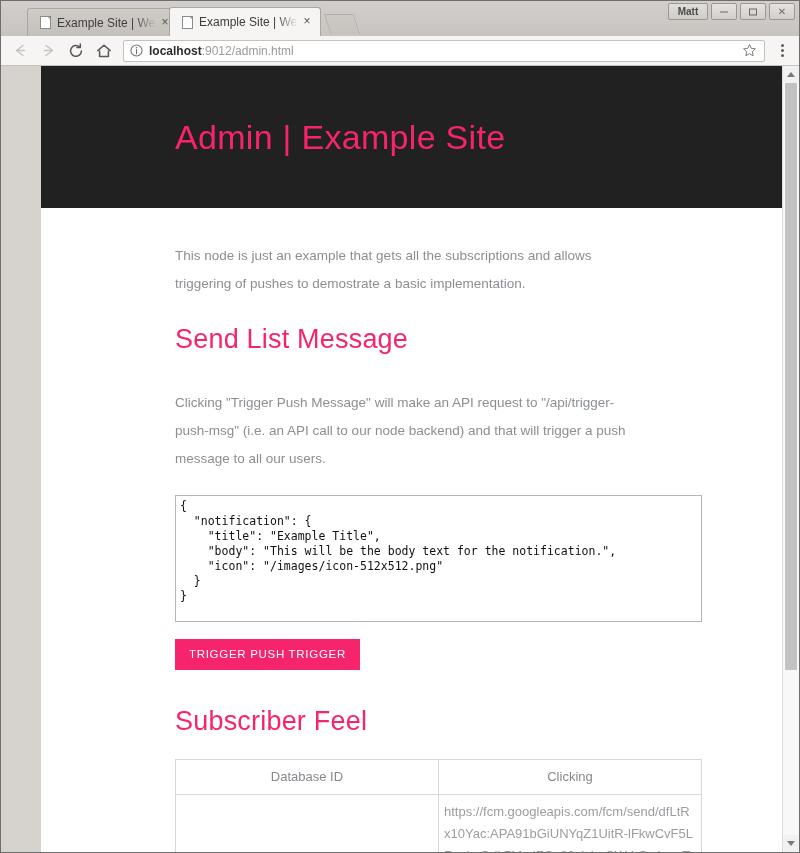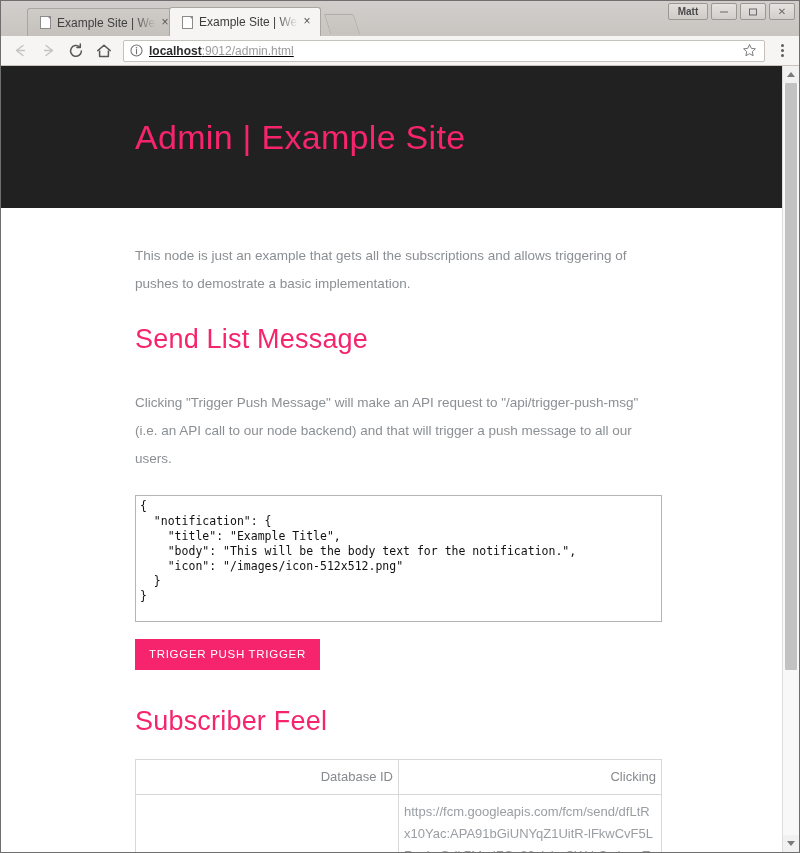--- a/index.html
+++ b/index.html
@@ -167,21 +167,20 @@
     height: 22px;
     margin: 0 4px;
     background: #ffffff;
     border: 1px solid #c5c1bd;
     border-radius: 2px;
     display: flex;
     align-items: center;
     padding: 0 6px;
     gap: 6px;
     position: relative;
-    text-decoration: underline;
   }
   .url-text {
     font-size: 12px;
     color: #9a9a9a;
     white-space: nowrap;
     overflow: hidden;
     flex: 1 1 auto;
   }
   .url-text b { color: #2d2d2d; font-weight: bold; }
   .star-btn { flex: 0 0 auto; width: 18px; height: 18px; display:flex; align-items:center; justify-content:center;}
@@ -194,20 +193,21 @@
   }
   .menu-btn span { width: 3px; height: 3px; border-radius: 50%; background: #5f5f5f; display:block;}
 
   
   .viewport {
     flex: 1 1 auto;
     position: relative;
     display: flex;
     background: #84cc16;
     overflow: hidden;
+    margin-left: 40px;
   }
   .page {
     flex: 1 1 auto;
     overflow: hidden;
     background: #ffffff;
     position: relative;
   }
 
   
   .banner {
@@ -281,21 +281,21 @@
     table-layout: fixed;
   }
   table.subs th, table.subs td {
     border: 1px solid #d8d8d8;
     font-weight: normal;
     font-size: 13px;
     color: #9a9ea2;
     padding: 6px 5px;
     line-height: 22px;
   }
-  table.subs th { text-align: right; color: #86898d; }
+  table.subs th { text-align: center; color: #86898d; }
   table.subs td.dbid {
     text-align: center;
     vertical-align: bottom;
     width: 128px;
     word-break: break-all;
   }
   table.subs td.endpoint {
     word-break: break-all;
     vertical-align: top;
   }

